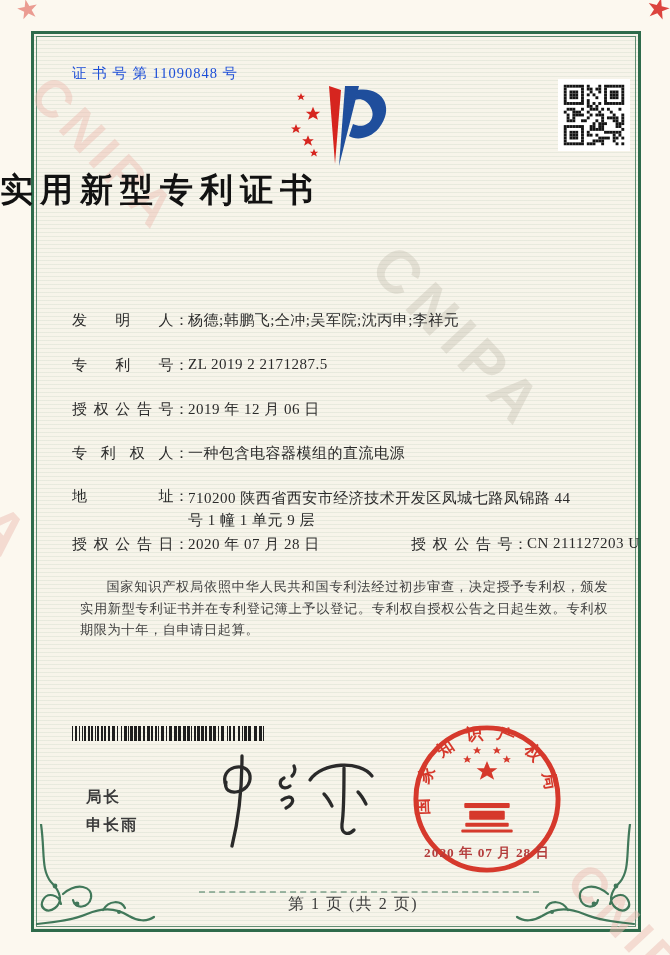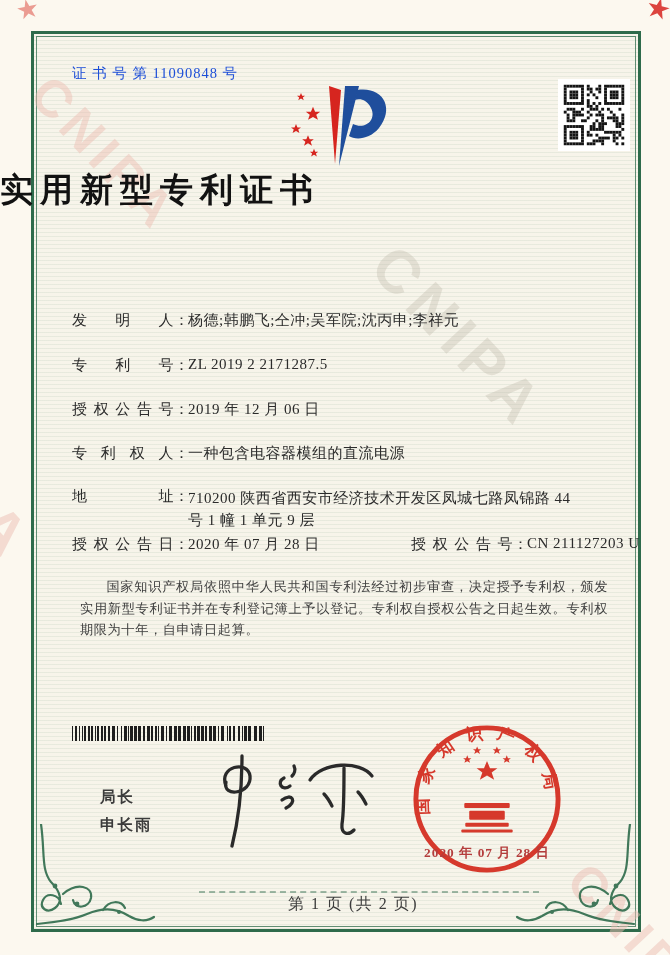--- a/index.html
+++ b/index.html
@@ -32,21 +32,21 @@
   .row{position:absolute;left:72px;font-size:15px;letter-spacing:.5px;white-space:nowrap;}
   .lbl{display:inline-block;width:102px;text-align:justify;text-align-last:justify;vertical-align:top;}
   .colon{display:inline-block;width:14px;vertical-align:top;}
   .val{display:inline-block;vertical-align:top;}
   .addr-val{display:inline-block;white-space:normal;width:400px;line-height:22px;vertical-align:top;}
   .grant2{position:absolute;left:339px;top:0;}
   .paras{position:absolute;left:80px;top:556px;width:528px;font-size:13.2px;line-height:1.64;
          letter-spacing:.6px;color:#404040;text-align:justify;margin-top:20px;}
   .paras p{margin:0;text-indent:2em;}
   .barcode{position:absolute;left:72px;top:726px;width:194px;height:15px;}
-  .officer{position:absolute;left:100px;top:783px;font-family:"Liberation Sans","DejaVu Sans",sans-serif;
+  .officer{position:absolute;left:86px;top:783px;font-family:"Liberation Sans","DejaVu Sans",sans-serif;
            font-weight:600;font-size:15.5px;letter-spacing:2px;line-height:28px;color:#3b3b3b;}
   .signature{position:absolute;left:198px;top:752px;width:185px;height:100px;}
   .seal{position:absolute;left:408px;top:720px;width:158px;height:158px;opacity:.93;}
   .footer{position:absolute;left:0;right:0;top:894px;text-align:center;font-size:16px;
           letter-spacing:1.5px;color:#3c3c3c;margin-left:36px;}
   .orn{position:absolute;top:824px;width:124px;height:106px;z-index:4;}
   .orn.left{left:33px;}
   .orn.right{left:514px;transform:scaleX(-1);}
 </style>
 </head>

